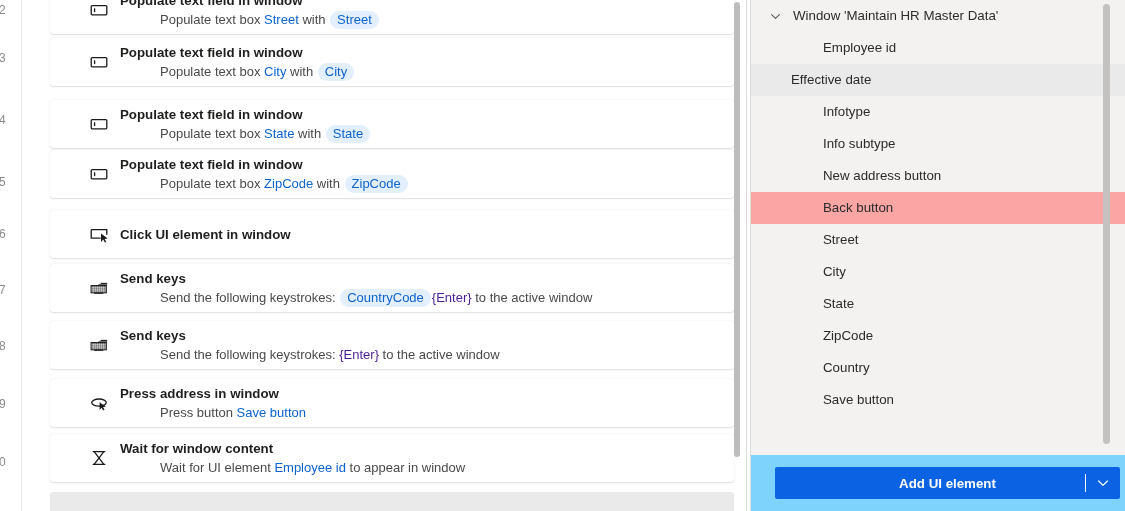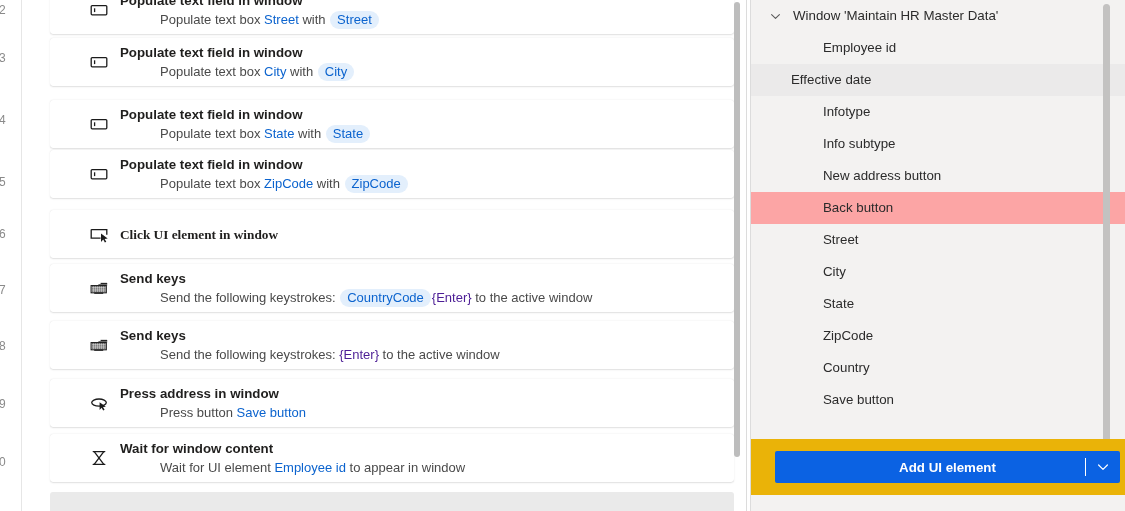--- a/index.html
+++ b/index.html
@@ -172,23 +172,23 @@
   .tree-scroll .thumb {
     position: absolute;
     left: 0; top: 0;
     width: 7px; height: 440px;
     background: #c3c2c1;
     border-radius: 4px;
   }
 
   .add-bar {
     position: absolute;
-    left: 0; right: 0; bottom: 16px;
+    left: 0; right: 0; bottom: 0;
     height: 56px;
-    background: #eab308;
+    background: #7dd3fc;
     display: flex;
     align-items: center;
     justify-content: center;
     padding-left: 19px;
   }
   .add-btn {
     position: relative;
     width: 345px;
     height: 32px;
     background: #0b62e3;
@@ -272,21 +272,21 @@
         <div class="card" style="top: 150px; height: 48px;">
           <div class="card-icon"><svg width="22" height="22" viewBox="0 0 22 22">
         <rect x="3.2" y="6.6" width="15.6" height="9.2" rx="1" stroke="#1b1b1b" fill="none" stroke-width="1.3"></rect>
         <line x1="6.6" y1="9.3" x2="6.6" y2="13.1" stroke="#1b1b1b" stroke-width="1.3"></line>
       </svg></div>
           <div class="card-body">
             <div class="card-title">Populate text field in window</div>
             <div class="card-sub"><span>Populate text box </span><span class="tok-link">ZipCode</span><span> with </span><span class="tok-var">ZipCode</span></div>
           </div>
         </div>
-        <div class="card" style="top: 210px; height: 48px; font-family: Liberation Serif, serif;">
+        <div class="card" style="top: 210px; height: 48px;">
           <div class="card-icon"><svg width="22" height="22" viewBox="0 0 22 22">
         <path d="M3.2 6.6 h15.6 v5.2 M3.2 6.6 v8.6 h9.4" stroke="#1b1b1b" fill="none" stroke-width="1.3"></path>
         <path d="M13 10.4 L13 19 L15.2 16.6 L16.9 19.6 L18.3 18.7 L16.6 15.9 L19.7 15.6 Z" fill="#1b1b1b" stroke="none"></path>
       </svg></div>
           <div class="card-body">
             <div class="card-title">Click UI element in window</div>
           </div>
         </div>
         <div class="card" style="top: 264px; height: 48px;">
           <div class="card-icon"><svg width="22" height="22" viewBox="0 0 22 22">

